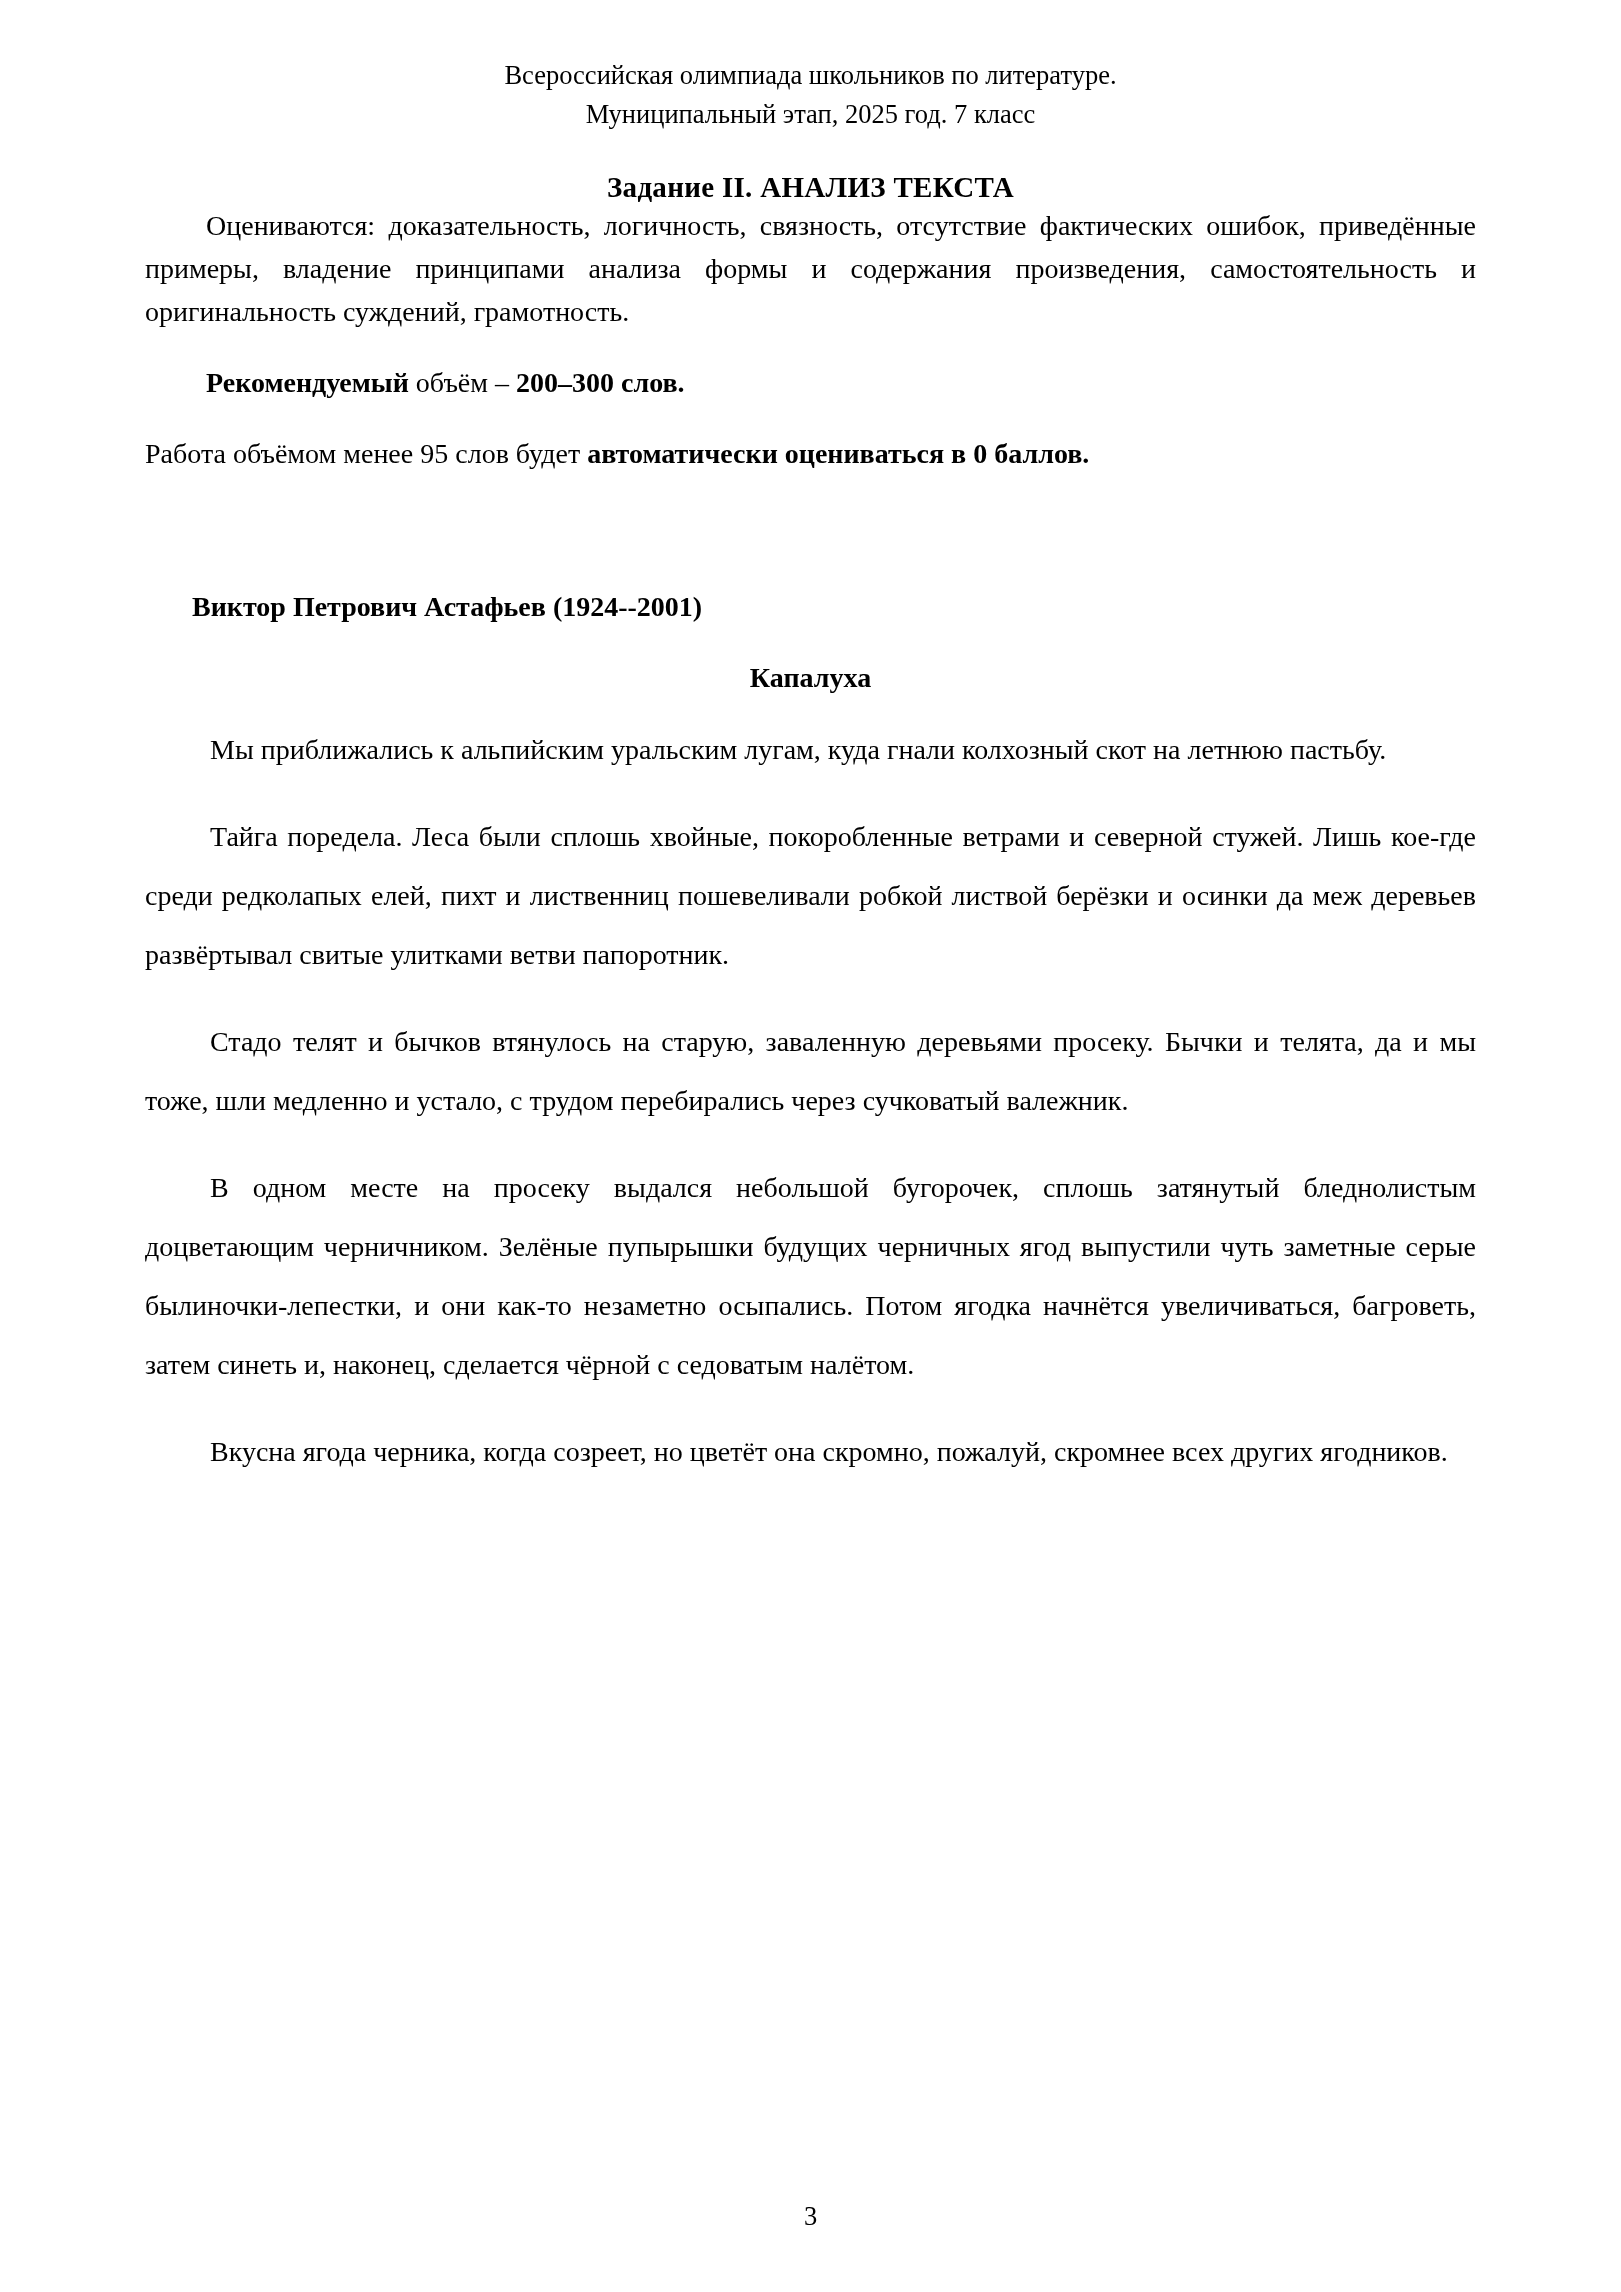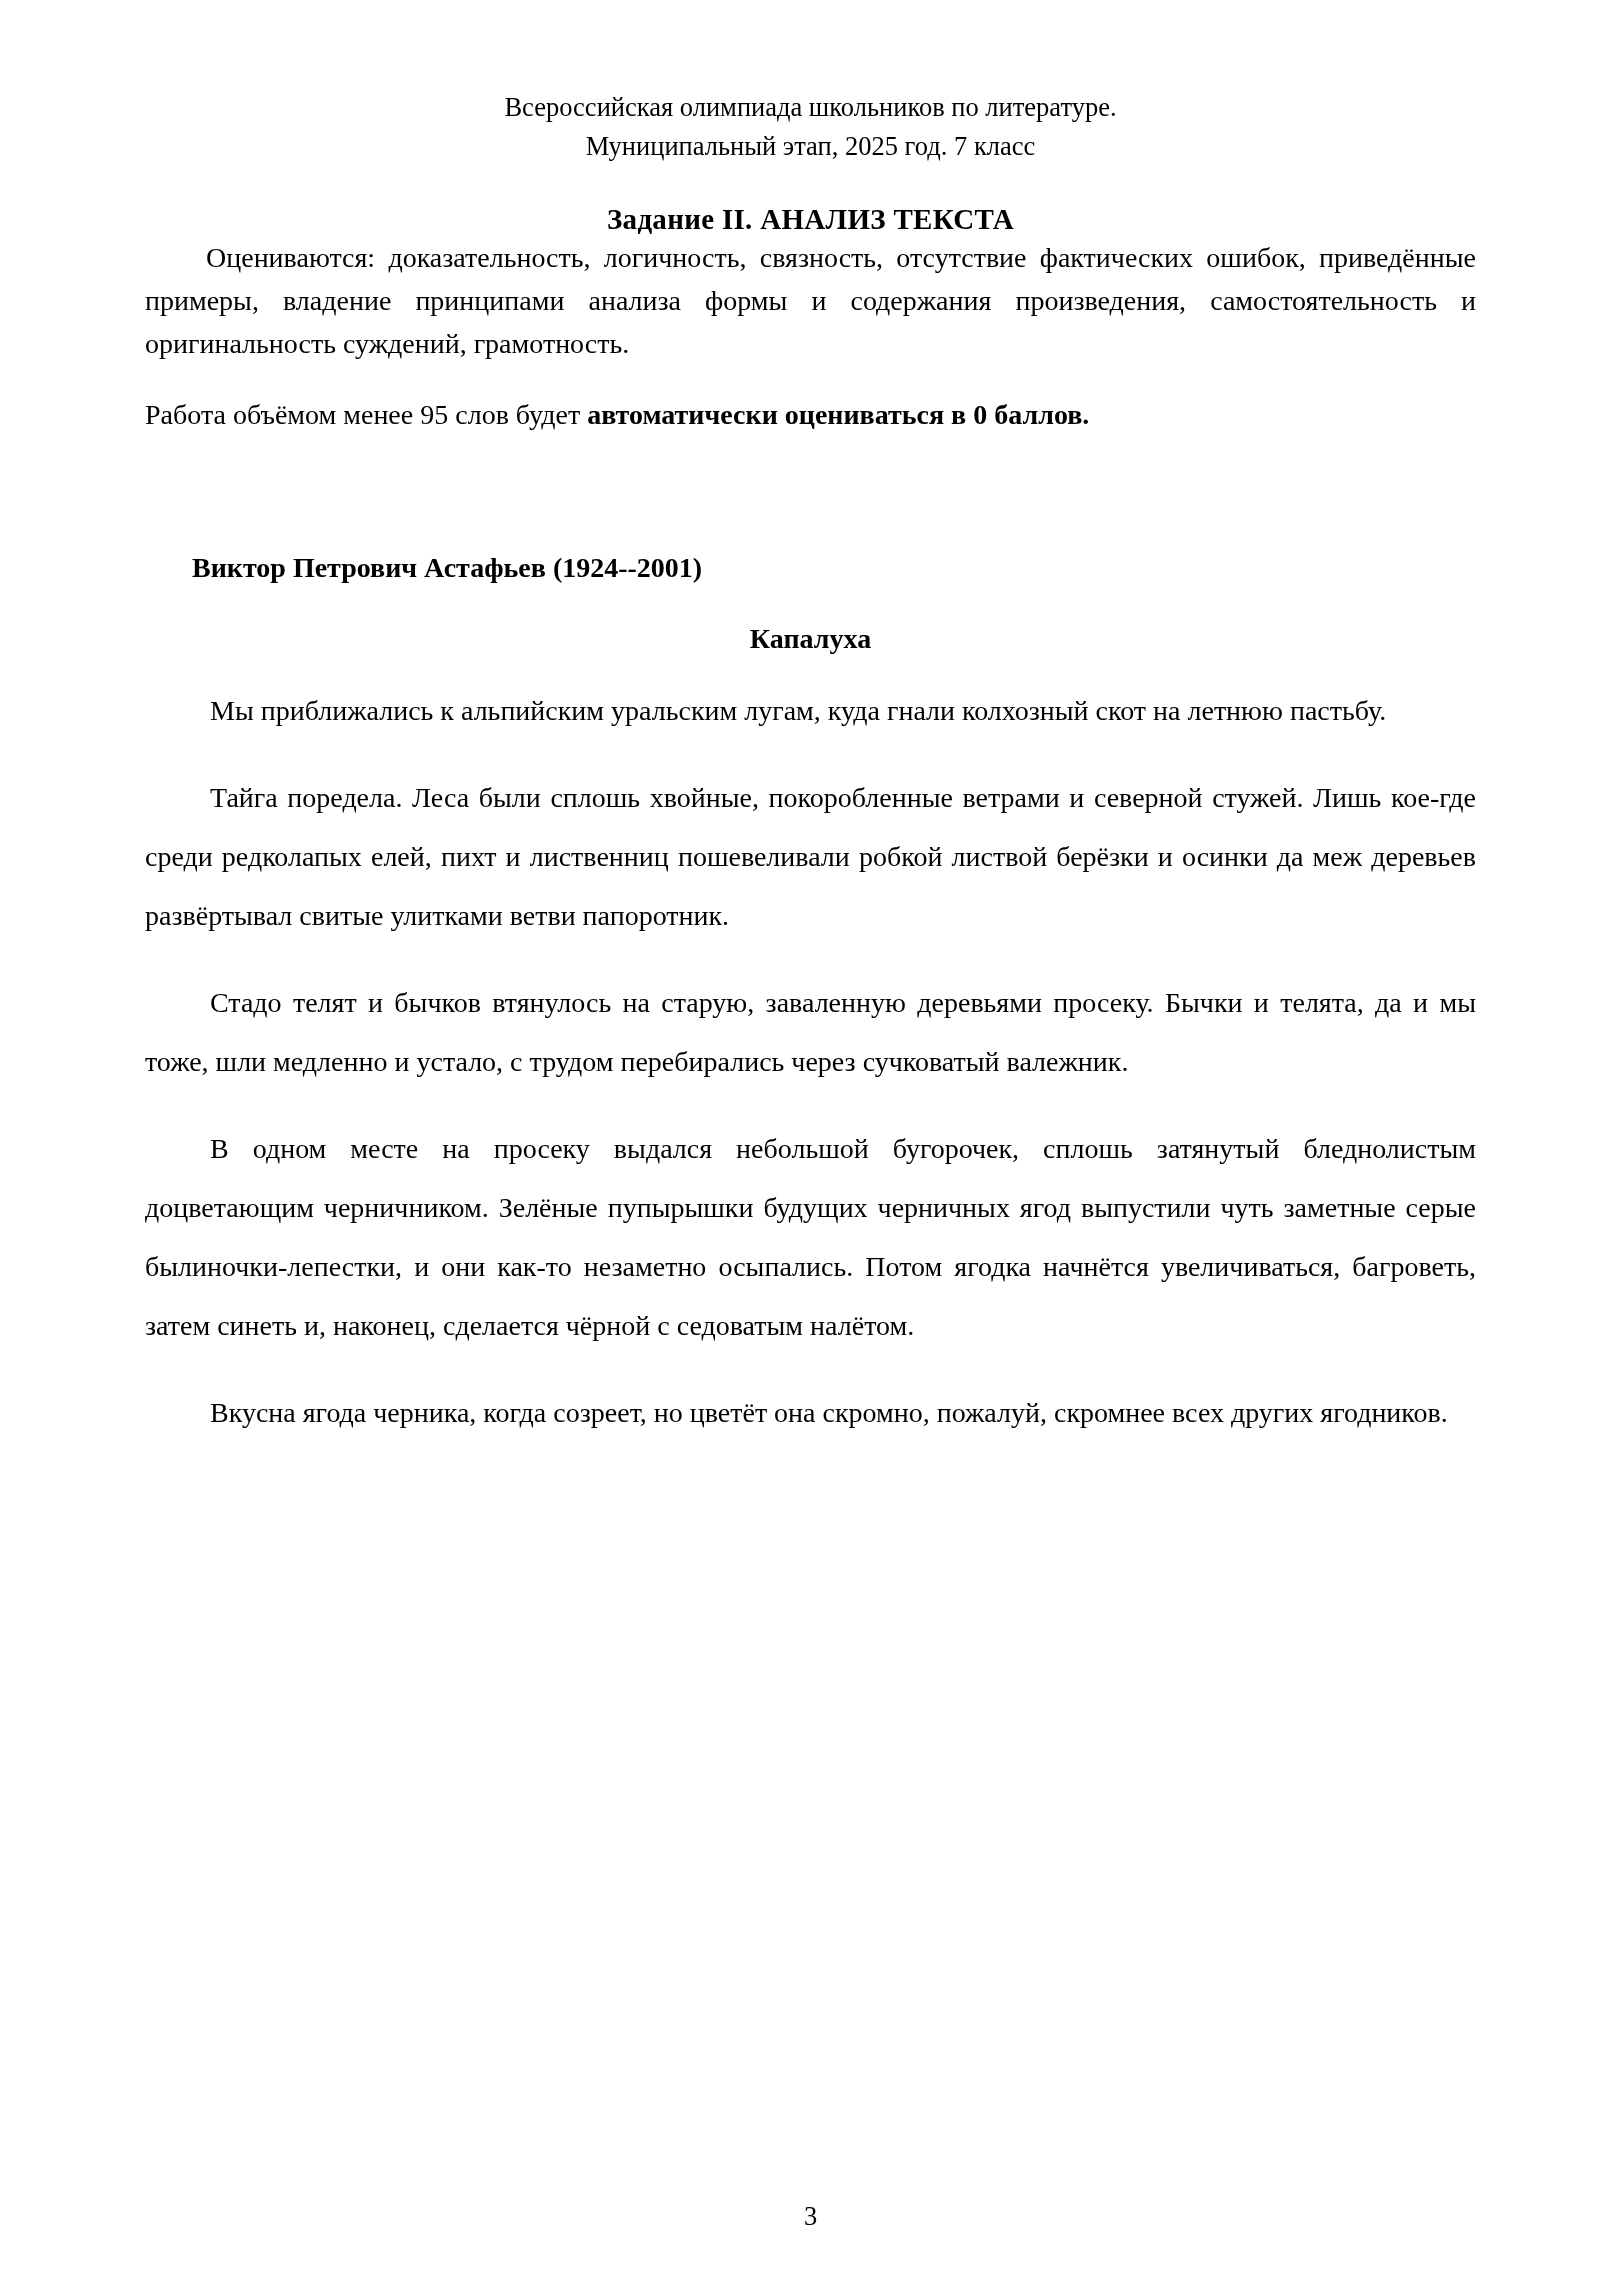--- a/index.html
+++ b/index.html
@@ -10,21 +10,21 @@
   body {
     font-family: "Liberation Serif", "DejaVu Serif", serif;
     color: #000000;
   }
   .page {
     width: 1621px;
     height: 2293px;
     position: relative;
     background: #ffffff;
     box-sizing: border-box;
-    padding: 88px 145px 59px 145px;
+    padding: 56px 145px 59px 145px;
     overflow: hidden;
   }
   .header-line {
     text-align: center;
     font-size: 26.5px;
     line-height: 39px;
   }
   .task-title {
     text-align: center;
     font-weight: bold;
@@ -91,20 +91,21 @@
 <div class="page">
 
   <div class="header-line">Всероссийская олимпиада школьников по литературе.</div>
   <div class="header-line">Муниципальный этап, 2025 год. 7 класс</div>
 
   <div class="task-title">Задание II. АНАЛИЗ ТЕКСТА</div>
 
 
   <p class="intro p2"><b>Оцениваются:</b><span> доказательность, логичность, связность, отсутствие фактических ошибок, приведённые примеры, владение принципами анализа формы и содержания произведения, самостоятельность и оригинальность суждений, грамотность.</span></p>
 
+  <p class="rec"><b>Рекомендуемый</b><span> объём – </span><b>200–300 слов.</b></p>
 
   <p class="warn"><span>Работа объёмом менее 95 слов будет </span><b>автоматически оцениваться в 0 баллов.</b></p>
 
   <div class="author">Виктор Петрович Астафьев (1924--2001)</div>
 
   <div class="story-title">Капалуха</div>
 
   <p class="body-par">Мы приближались к альпийским уральским лугам, куда гнали колхозный скот на летнюю пастьбу.</p>
   <p class="body-par">Тайга поредела. Леса были сплошь хвойные, покоробленные ветрами и северной стужей. Лишь кое-где среди редколапых елей, пихт и лиственниц пошевеливали робкой листвой берёзки и осинки да меж деревьев развёртывал свитые улитками ветви папоротник.</p>
   <p class="body-par">Стадо телят и бычков втянулось на старую, заваленную деревьями просеку. Бычки и телята, да и мы тоже, шли медленно и устало, с трудом перебирались через сучковатый валежник.</p>

